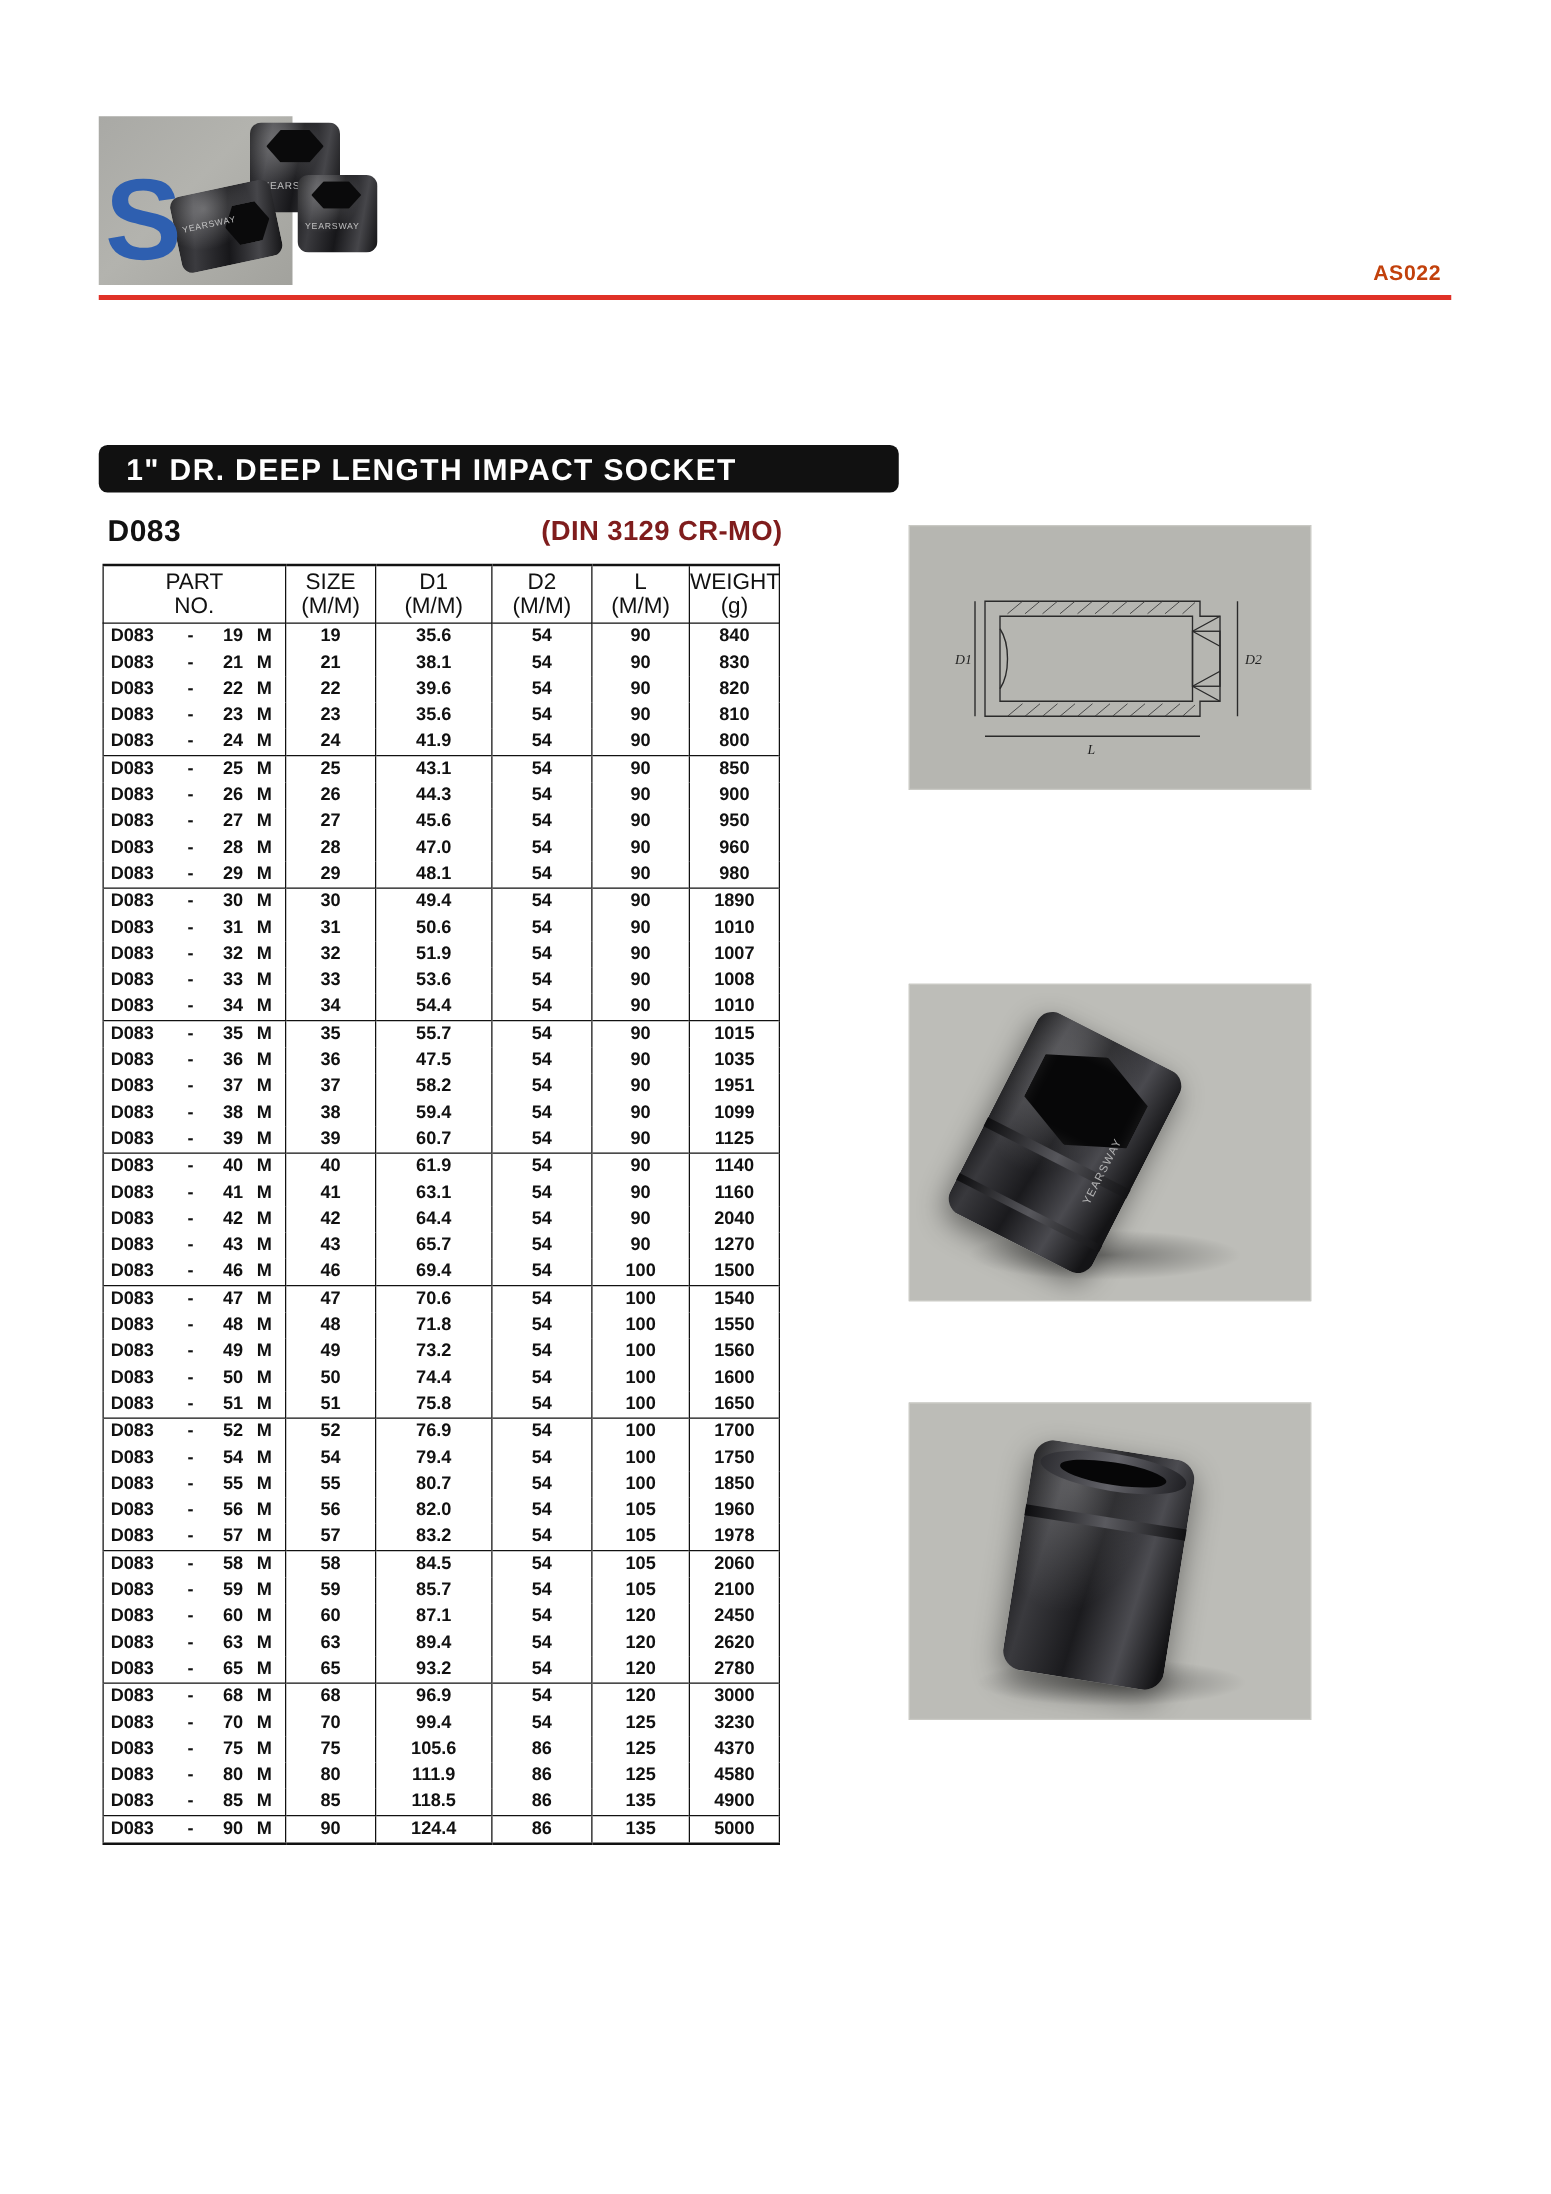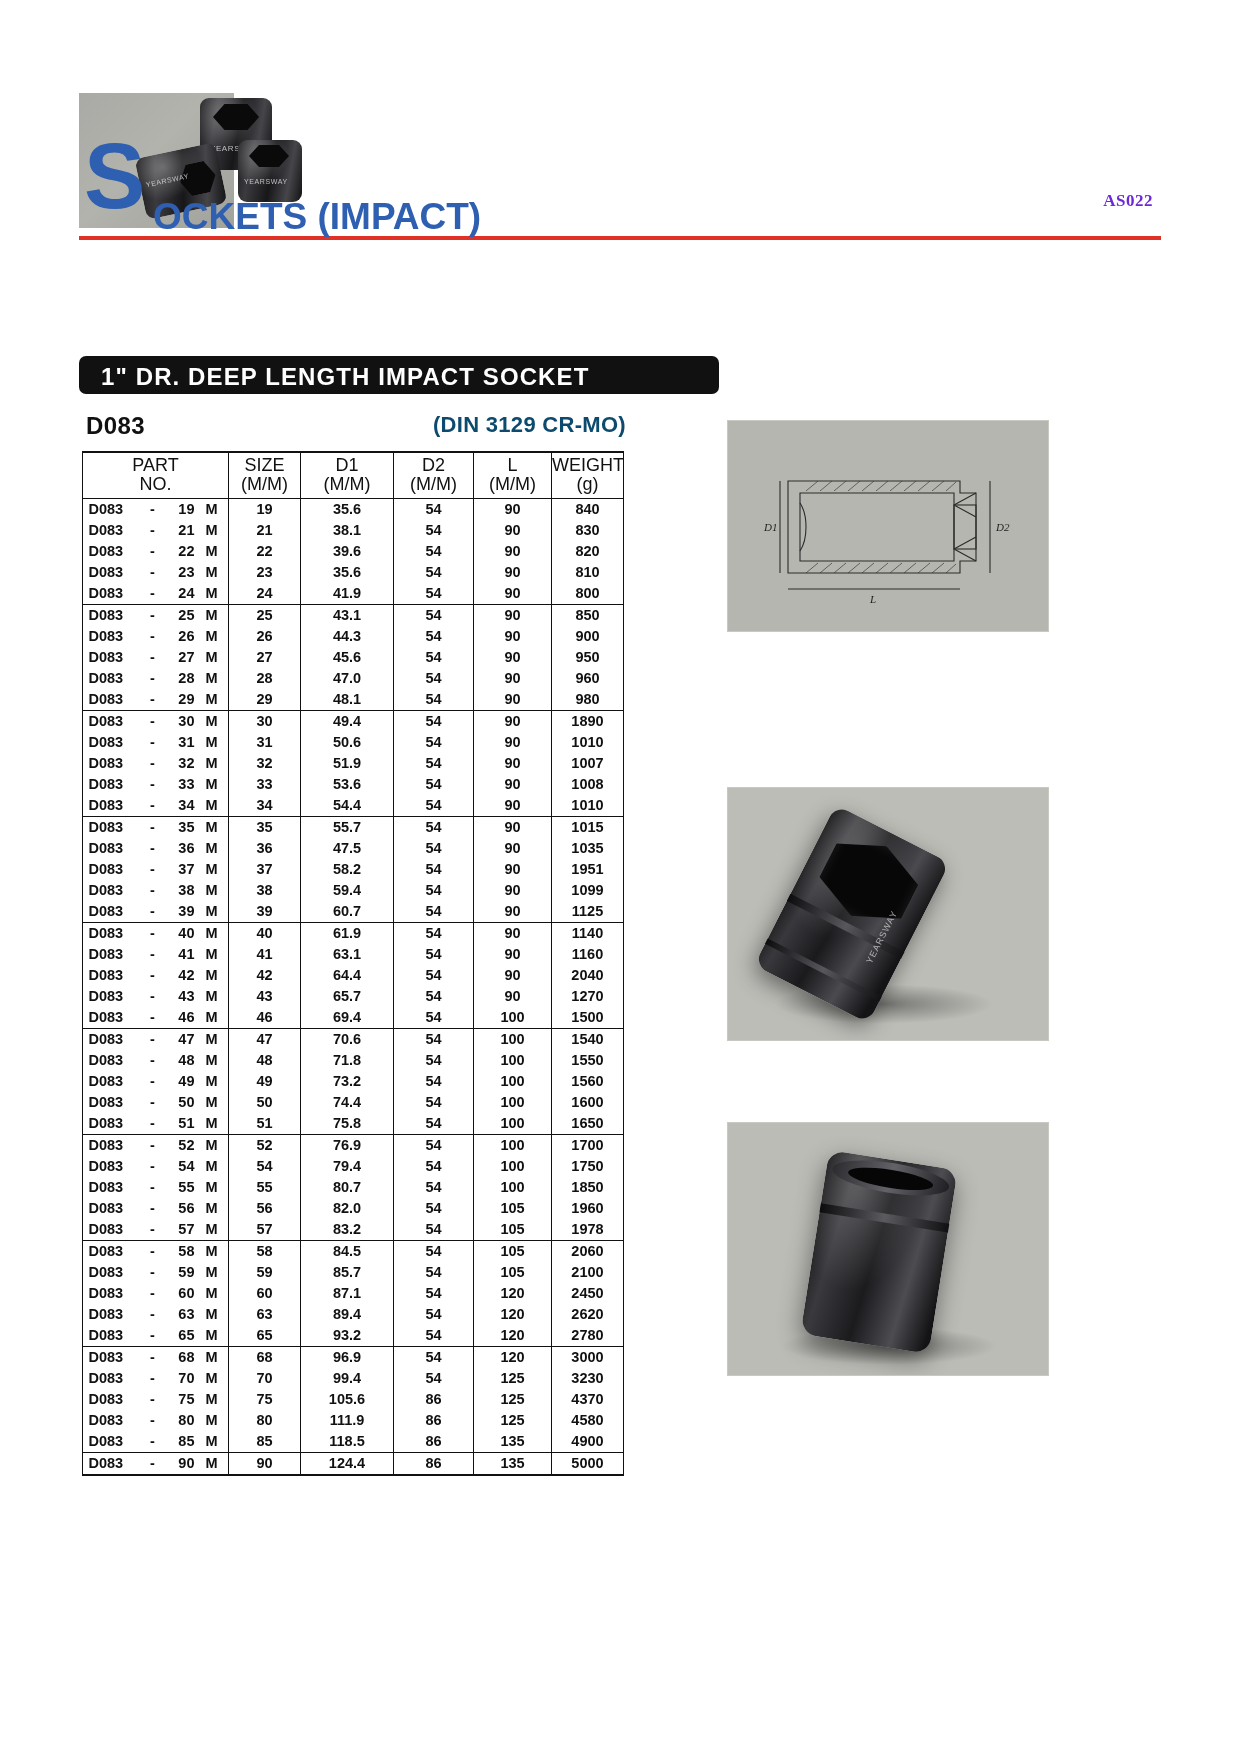--- a/index.html
+++ b/index.html
@@ -25,22 +25,22 @@
     font-family:"Liberation Sans", sans-serif;
     line-height:0.9;letter-spacing:-2px;
     z-index:4;
   }
   #header-title{
     position:absolute;left:153px;top:196px;
     font-size:37px;font-weight:bold;color:#2e5fb0;
     letter-spacing:0px;white-space:nowrap;z-index:4;
   }
   #page-code{
-    position:absolute;right:88px;top:191px;
-    font-size:17px;font-weight:bold;color:#6d28d9;letter-spacing:0.5px;font-family:Liberation Serif, serif;
+    position:absolute;right:88px;top:209px;
+    font-size:17px;font-weight:bold;color:#c2410c;letter-spacing:0.5px;
   }
   #header-rule{
     position:absolute;left:79px;top:236px;width:1082px;height:4px;
     background:#e03127;
   }
   
   .hdr-socket{position:absolute;z-index:3;}
   .sock-body{
     border-radius:9px;
     background:
@@ -70,21 +70,21 @@
 
   
   #model-line{
     position:absolute;left:86px;top:412px;width:540px;height:30px;
   }
   #model-no{
     position:absolute;left:0;top:0;font-size:24px;font-weight:bold;color:#111;
     letter-spacing:.4px;
   }
   #standard-note{
-    position:absolute;right:0;top:0;font-size:22px;font-weight:bold;color:#0c4a6e;
+    position:absolute;right:0;top:0;font-size:22px;font-weight:bold;color:#7f1d1d;
     letter-spacing:.3px;white-space:nowrap;
   }
 
   
   #spec-table-wrap{
     position:absolute;left:82px;top:451px;width:541px;
   }
   table#spec-table{
     border-collapse:collapse;width:541px;
     table-layout:fixed;
@@ -202,21 +202,20 @@
     <div class="sock-label" style="left:6px;top:24px;font-size:7px;">YEARSWAY</div>
   </div>
 
   <div class="hdr-socket" style="left:238px;top:140px;width:64px;height:62px;">
     <div class="sock-body" style="position:absolute;inset:0;"></div>
     <div class="sock-hex" style="left:11px;top:5px;width:40px;height:22px;"></div>
     <div class="sock-label" style="left:6px;top:38px;font-size:7px;">YEARSWAY</div>
   </div>
 
   <div id="brand-letter">S</div>
-  <div id="header-title">OCKETS (IMPACT)</div>
   <div id="page-code">AS022</div>
   <div id="header-rule"></div>
 </div>
 
 <div id="section-bar">
   <div id="section-bar-text">1" DR. DEEP LENGTH IMPACT SOCKET</div>
 </div>
 
 <div id="model-line">
   <div id="model-no">D083</div>

